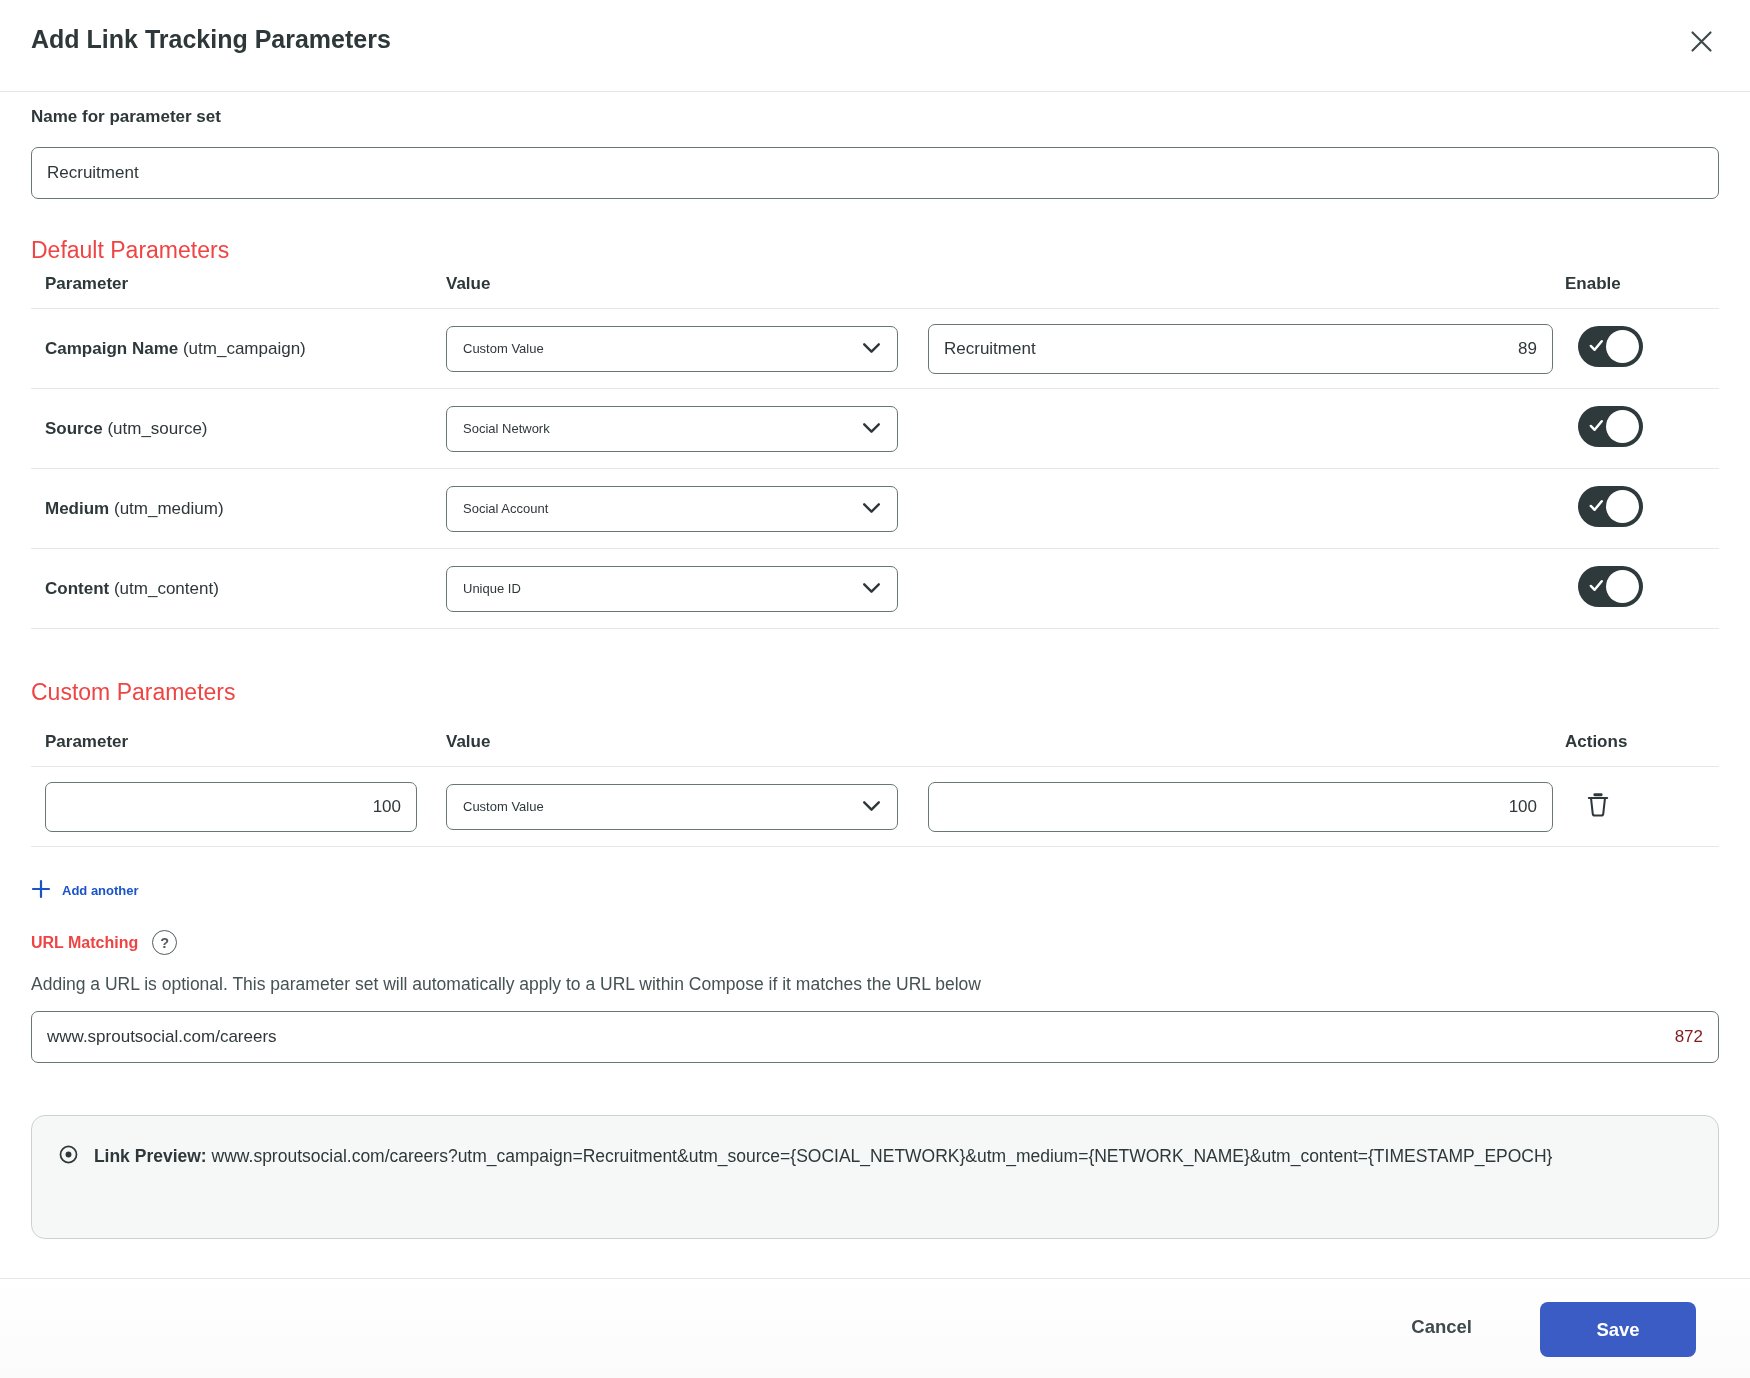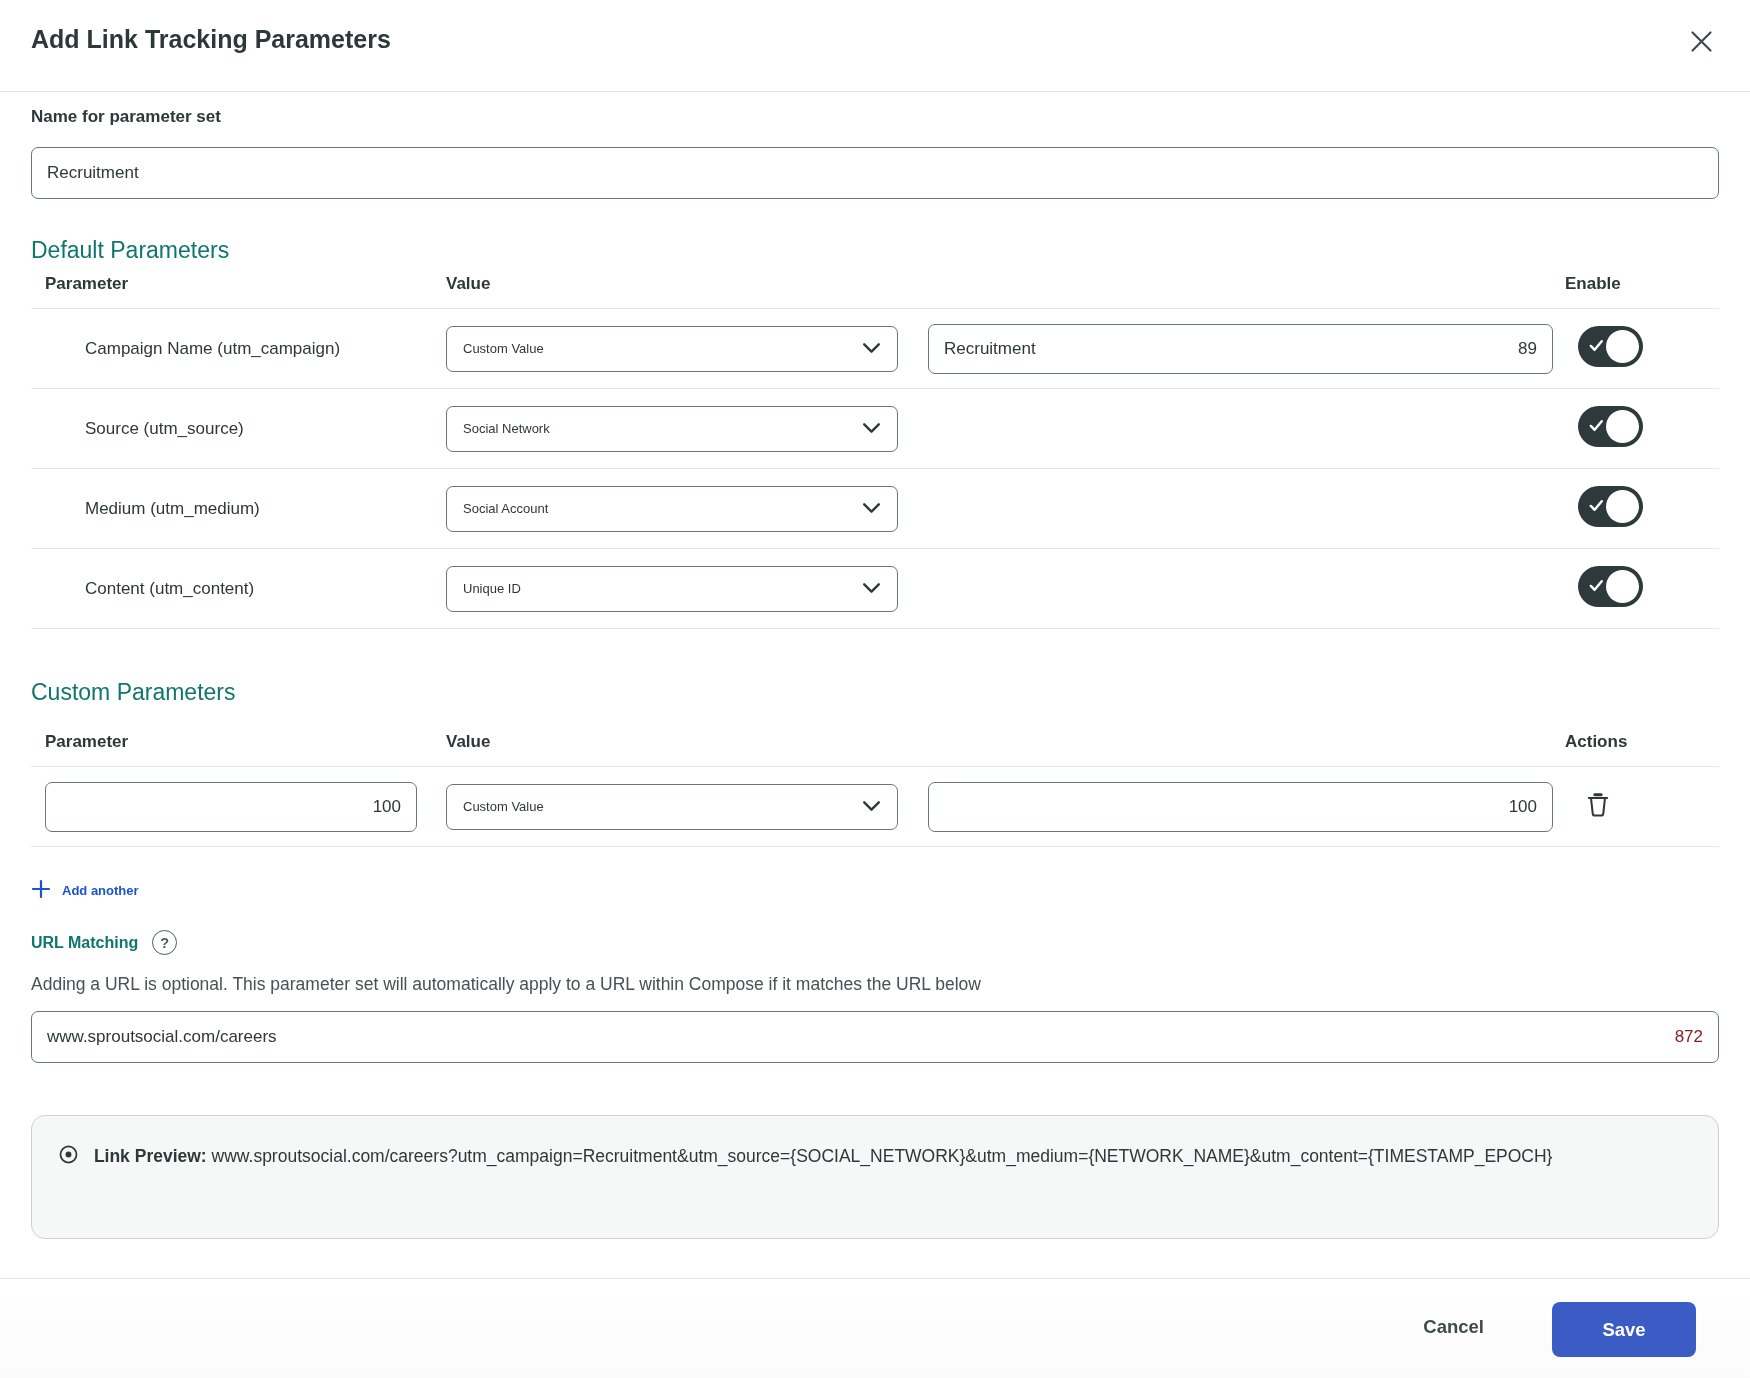--- a/index.html
+++ b/index.html
@@ -40,40 +40,40 @@
     border-radius: 7px;
     display: flex; align-items: center; justify-content: space-between;
     padding: 0 15px;
     background: #fff;
     font-size: 17px;
     width: 100%;
   }
   .text-field .field-value { color: #2e383a; }
   .text-field .char-count { color: #7f1d1d; margin-left: 12px; white-space: nowrap; }
 
-  .section-title { font-size: 23px; font-weight: 400; color: #0f766e; }
+  .section-title { font-size: 23px; font-weight: 400; color: #ef4444; }
   .section-title.bold { font-weight: 700; font-size: 16px; }
 
   
   .ptable-head, .ptable-row {
     display: grid;
     grid-template-columns: 415px 482px 625px 1fr;
     align-items: center;
   }
   .ptable-head { padding-top: 10px; border-bottom: 1px solid #e5e8e8; }
   .th {
     font-size: 17px; font-weight: 700; color: #2e383a;
     padding-bottom: 14px;
   }
   .th.c1 { padding-left: 14px; }
   .th.c4 { padding-left: 12px; }
   .ptable-row { height: 80px; border-bottom: 1px solid #e5e8e8; }
 
   .param-label { padding-left: 14px; font-size: 17px; }
-  .param-label b { font-weight: 400; margin-left: 40px; }
+  .param-label b { font-weight: 700; }
   .param-label span.key { font-weight: 400; }
 
   .select {
     width: 452px; height: 46px;
     border: 1px solid #6a7576; border-radius: 7px;
     display: flex; align-items: center; justify-content: space-between;
     padding: 0 13px 0 16px;
     background: #fff; cursor: pointer;
     font-size: 13px; color: #2e383a;
   }
@@ -158,21 +158,21 @@
     padding: 23px 54px 0 0;
     background: linear-gradient(#ffffff, #fbfbfb);
   }
   .cancel-btn {
     background: none; border: none; cursor: pointer;
     font-size: 18.5px; font-weight: 700; color: #3f4a4c;
     padding: 14px 26px; margin-right: 42px;
     font-family: "Liberation Sans", "DejaVu Sans", sans-serif;
   }
   .save-btn {
-    width: 144px; height: 55px;
+    width: 156px; height: 55px;
     border: none; border-radius: 8px; cursor: pointer;
     background: #3b5cc4; color: #ffffff;
     font-size: 18.5px; font-weight: 700;
     font-family: "Liberation Sans", "DejaVu Sans", sans-serif;
   }
 </style>
 </head>
 <body>
 
 <div class="modal-header">

